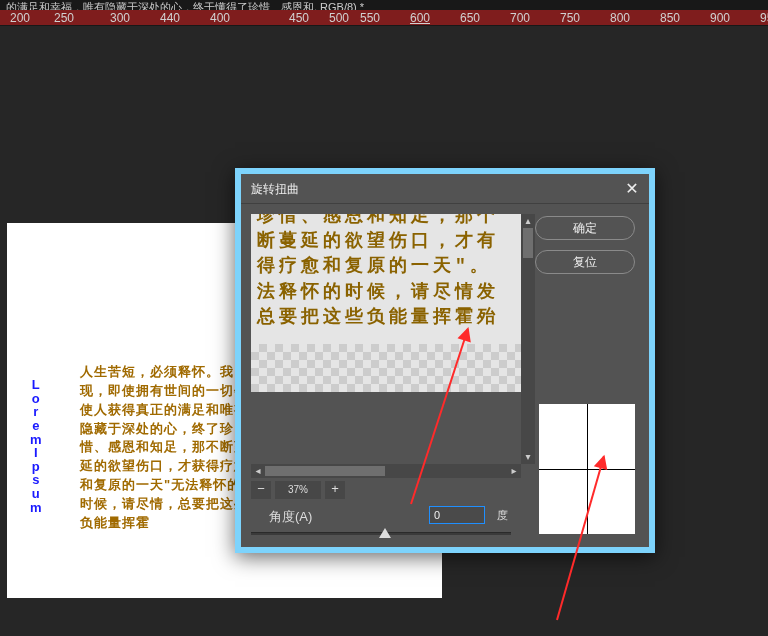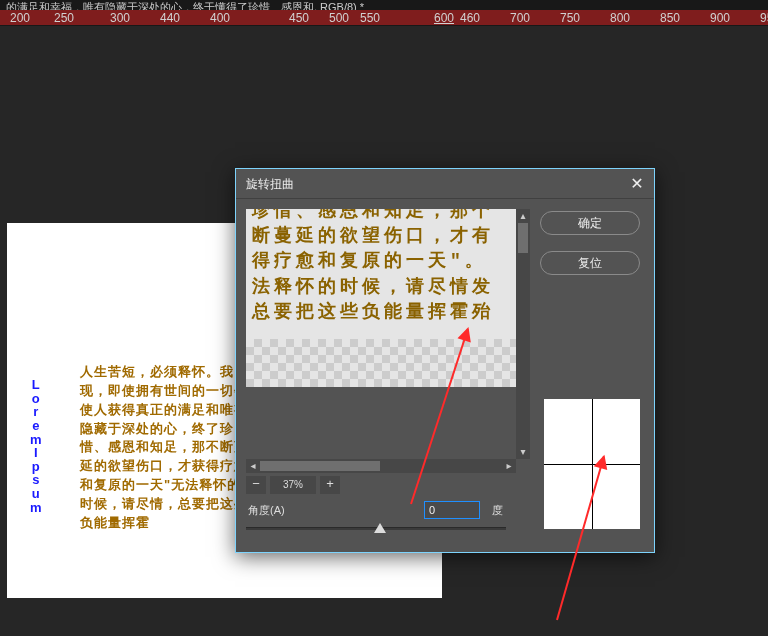--- a/index.html
+++ b/index.html
@@ -66,21 +66,21 @@
   font-size: 13px;
   line-height: 1.45;
   font-weight: bold;
   letter-spacing: 1px;
 }
 .dialog {
   position: absolute;
   left: 235px; top: 168px;
   width: 420px; height: 385px;
   background: #535353;
-  border: 1px solid #7dd3fc;
+  border: 6px solid #7dd3fc;
   box-shadow: 0 4px 20px rgba(0,0,0,0.6);
 }
 .dialog .titlebar2 {
   height: 30px;
   background: #535353;
   color: #eee;
   font-size: 12px;
   padding: 7px 10px;
   border-bottom: 1px solid #404040;
   position: relative;
@@ -191,23 +191,23 @@
   text-align: center;
   line-height: 18px;
 }
 .angle-row {
   position: absolute;
   left: 10px; top: 334px;
   width: 284px; height: 40px;
 }
 .angle-row .label {
   position: absolute;
-  left: 2px; top: 0;
+  left: 18px; top: 0;
   color: #ddd;
-  font-size: 11px;
+  font-size: 13px;
 }
 .angle-row .slider-track {
   position: absolute;
   left: 0; top: 24px;
   width: 260px; height: 3px;
   background: #3a3a3a;
   border-top: 1px solid #2a2a2a;
 }
 .angle-row .slider-handle {
   position: absolute;
@@ -240,21 +240,21 @@
   width: 100px;
 }
 .buttons .pbtn {
   width: 100px; height: 24px;
   border: 1px solid #8a8a8a;
   border-radius: 12px;
   color: #eee;
   font-size: 12px;
   text-align: center;
   line-height: 22px;
-  margin-bottom: 16px;
+  margin-bottom: 10px;
   cursor: pointer;
   background: #535353;
 }
 .mini-preview {
   position: absolute;
   right: 14px; top: 230px;
   width: 96px; height: 130px;
   background: #fff;
 }
 .mini-preview::before, .mini-preview::after {
@@ -306,22 +306,22 @@
 
 <div class="ruler-h">
     <div class="tick" style="left: 20px;">200</div>
     <div class="tick" style="left: 64px;">250</div>
     <div class="tick" style="left: 120px;">300</div>
     <div class="tick" style="left: 170px;">440</div>
     <div class="tick" style="left: 220px;">400</div>
     <div class="tick" style="left: 270px; margin-left: 29px;">450</div>
     <div class="tick" style="left: 339px;">500</div>
     <div class="tick" style="left: 370px;">550</div>
-    <div class="tick" style="left: 444px; text-decoration: underline;">600</div>
-    <div class="tick" style="left: 470px;">460</div>
+    <div class="tick" style="left: 420px; text-decoration: underline;">600</div>
+    <div class="tick" style="left: 470px;">650</div>
     <div class="tick" style="left: 520px;">700</div>
     <div class="tick" style="left: 570px;">750</div>
     <div class="tick" style="left: 620px;">800</div>
     <div class="tick" style="left: 670px;">850</div>
     <div class="tick" style="left: 720px;">900</div>
     <div class="tick" style="left: 770px;">950</div>
   </div>
 
 <div class="canvas-bg">
   <div class="doc">

